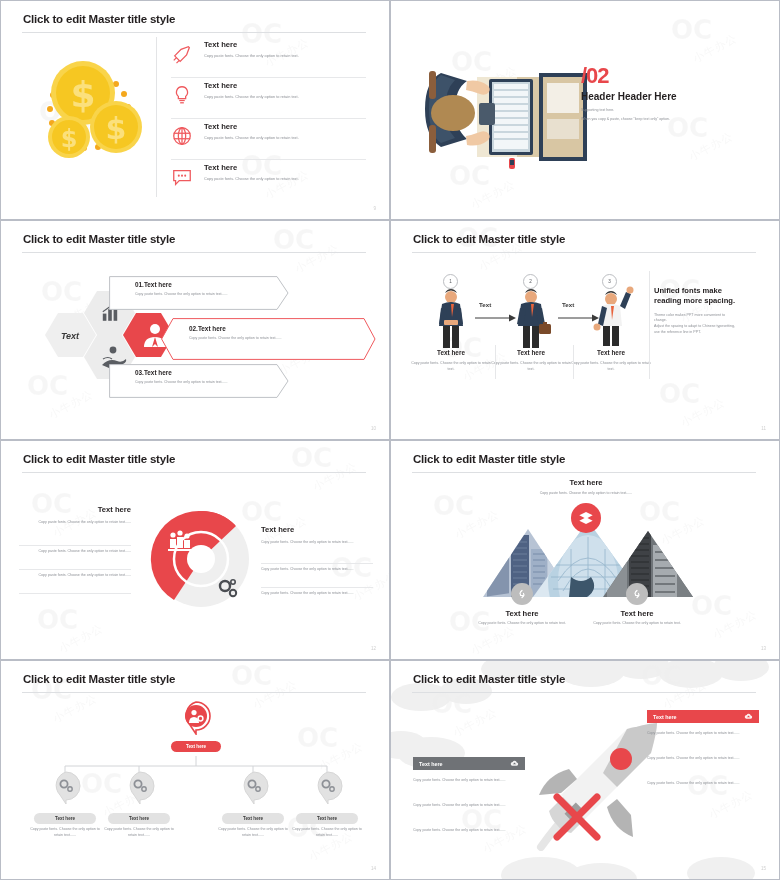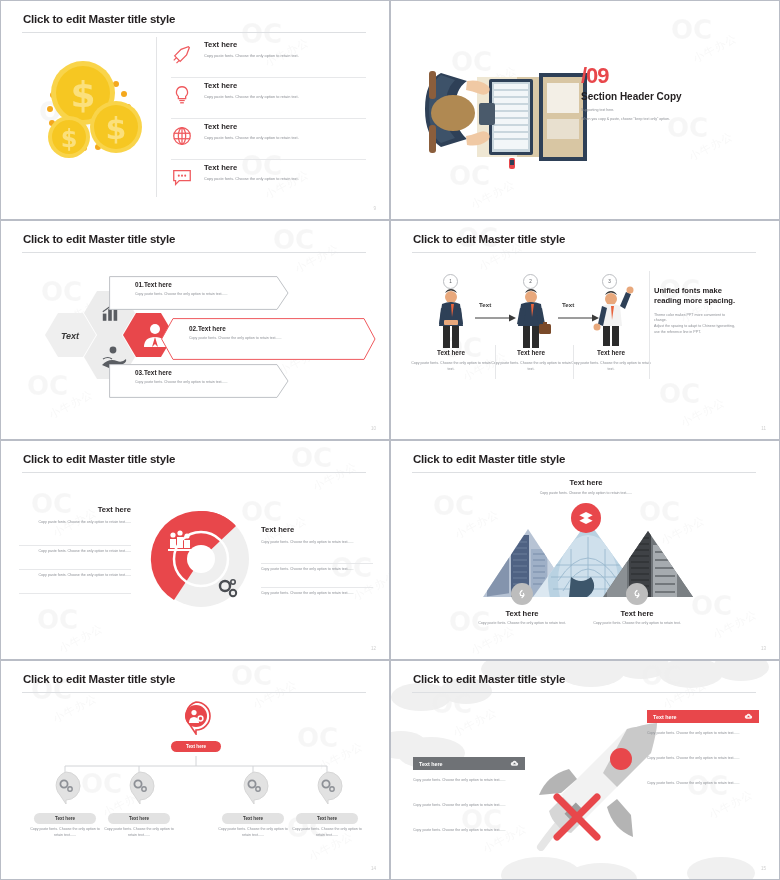--- a/index.html
+++ b/index.html
@@ -199,22 +199,22 @@
         <rect x="73" y="77" width="34" height="9"></rect>
       </g>
       <rect x="58" y="40" width="16" height="22" rx="2" fill="#4a5a6b"></rect>
       <path d="M46 18 q12 -2 20 4 q4 3 2 7 q-3 4 -9 2 q-8 -3 -14 -4 Z" fill="#f0c9a4"></path>
       <path d="M46 82 q12 2 20 -4 q4 -3 2 -7 q-3 -4 -9 -2 q-8 3 -14 4 Z" fill="#f0c9a4"></path>
       <rect x="88" y="95" width="6" height="11" rx="2" fill="#e8474b"></rect>
       <rect x="89" y="97" width="4" height="5" fill="#2e4057"></rect>
     </svg>
 
     <div style="position:absolute;left:190px;top:65px;">
-      <div class="s2num">/09</div>
-      <div class="s2h">Section Header Copy</div>
+      <div class="s2num">/02</div>
+      <div class="s2h">Header Header Here</div>
       <div class="bd2" style="margin-top:6px;">Supporting text here.</div>
       <div class="bd2" style="margin-top:3px;">When you copy &amp; paste, choose "keep text only" option.</div>
     </div>
   </div>
 
   <div class="slide">
     <div class="wm">
       <span style="left:272px;top:4px;">OC</span>
         <i style="left:292px;top:30px;">小牛办公</i>
       <span style="left:40px;top:56px;">OC</span>

